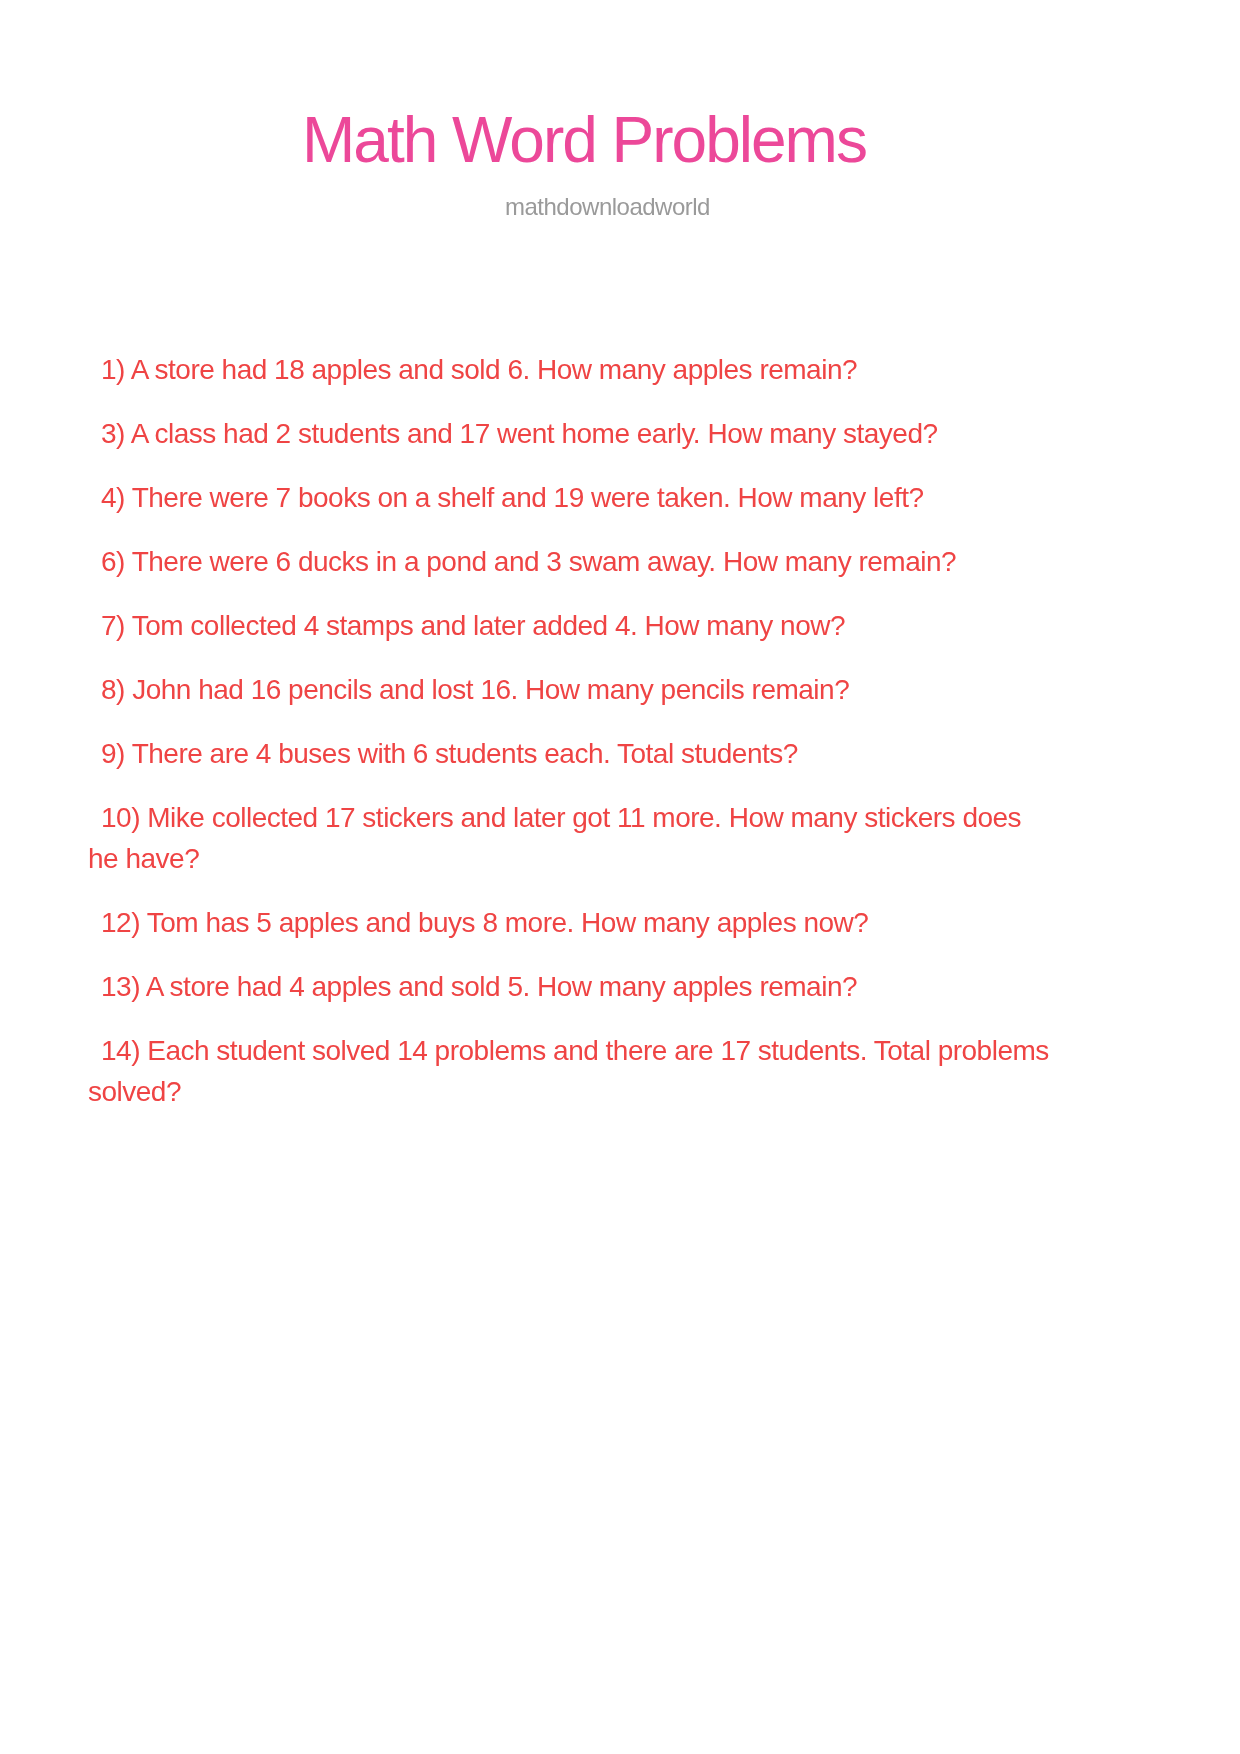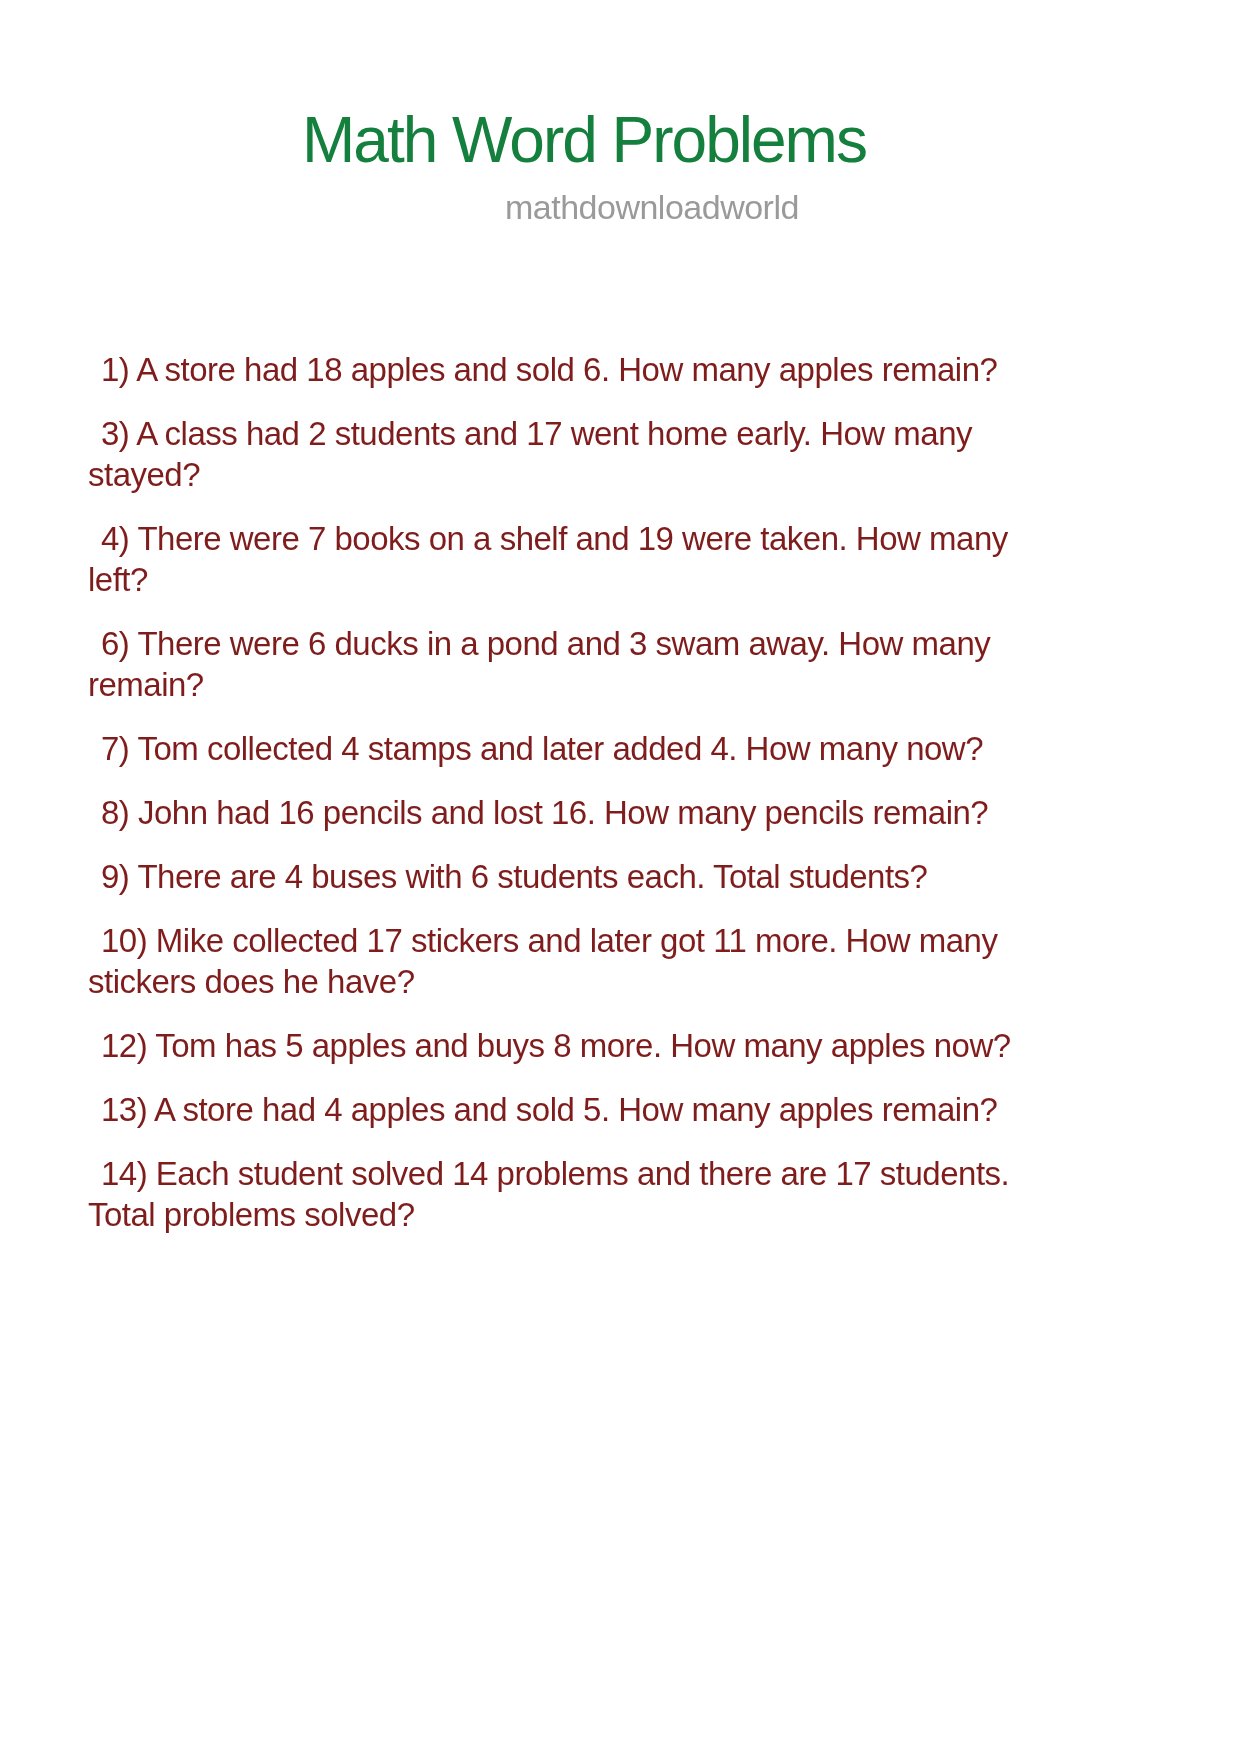--- a/index.html
+++ b/index.html
@@ -17,39 +17,39 @@
     color: #111111;
   }
   .title {
     margin: 108px 0 10px 302px;
     width: fit-content;
     font-size: 64px;
     line-height: 64px;
     letter-spacing: -2px;
     font-weight: 400;
     white-space: nowrap;
-    color: #15803d;
+    color: #ec4899;
   }
   .subtitle {
     margin: 18px 0 0 505px;
     width: fit-content;
-    font-size: 34px;
+    font-size: 24px;
     line-height: 34px;
     letter-spacing: -0.5px;
     font-weight: 400;
     white-space: nowrap;
     color: #9a9a9a;
   }
   .problems {
     margin: 125px 0 0 88px;
     width: 962px;
-    font-size: 33px;
+    font-size: 28px;
     line-height: 41px;
     letter-spacing: -0.5px;
-    color: #7f1d1d;
+    color: #ef4444;
   }
   .problems p {
     margin: 0 0 23px 0;
     text-indent: 13px;
   }
 </style>
 </head>
 <body>
 
 <div class="page">

